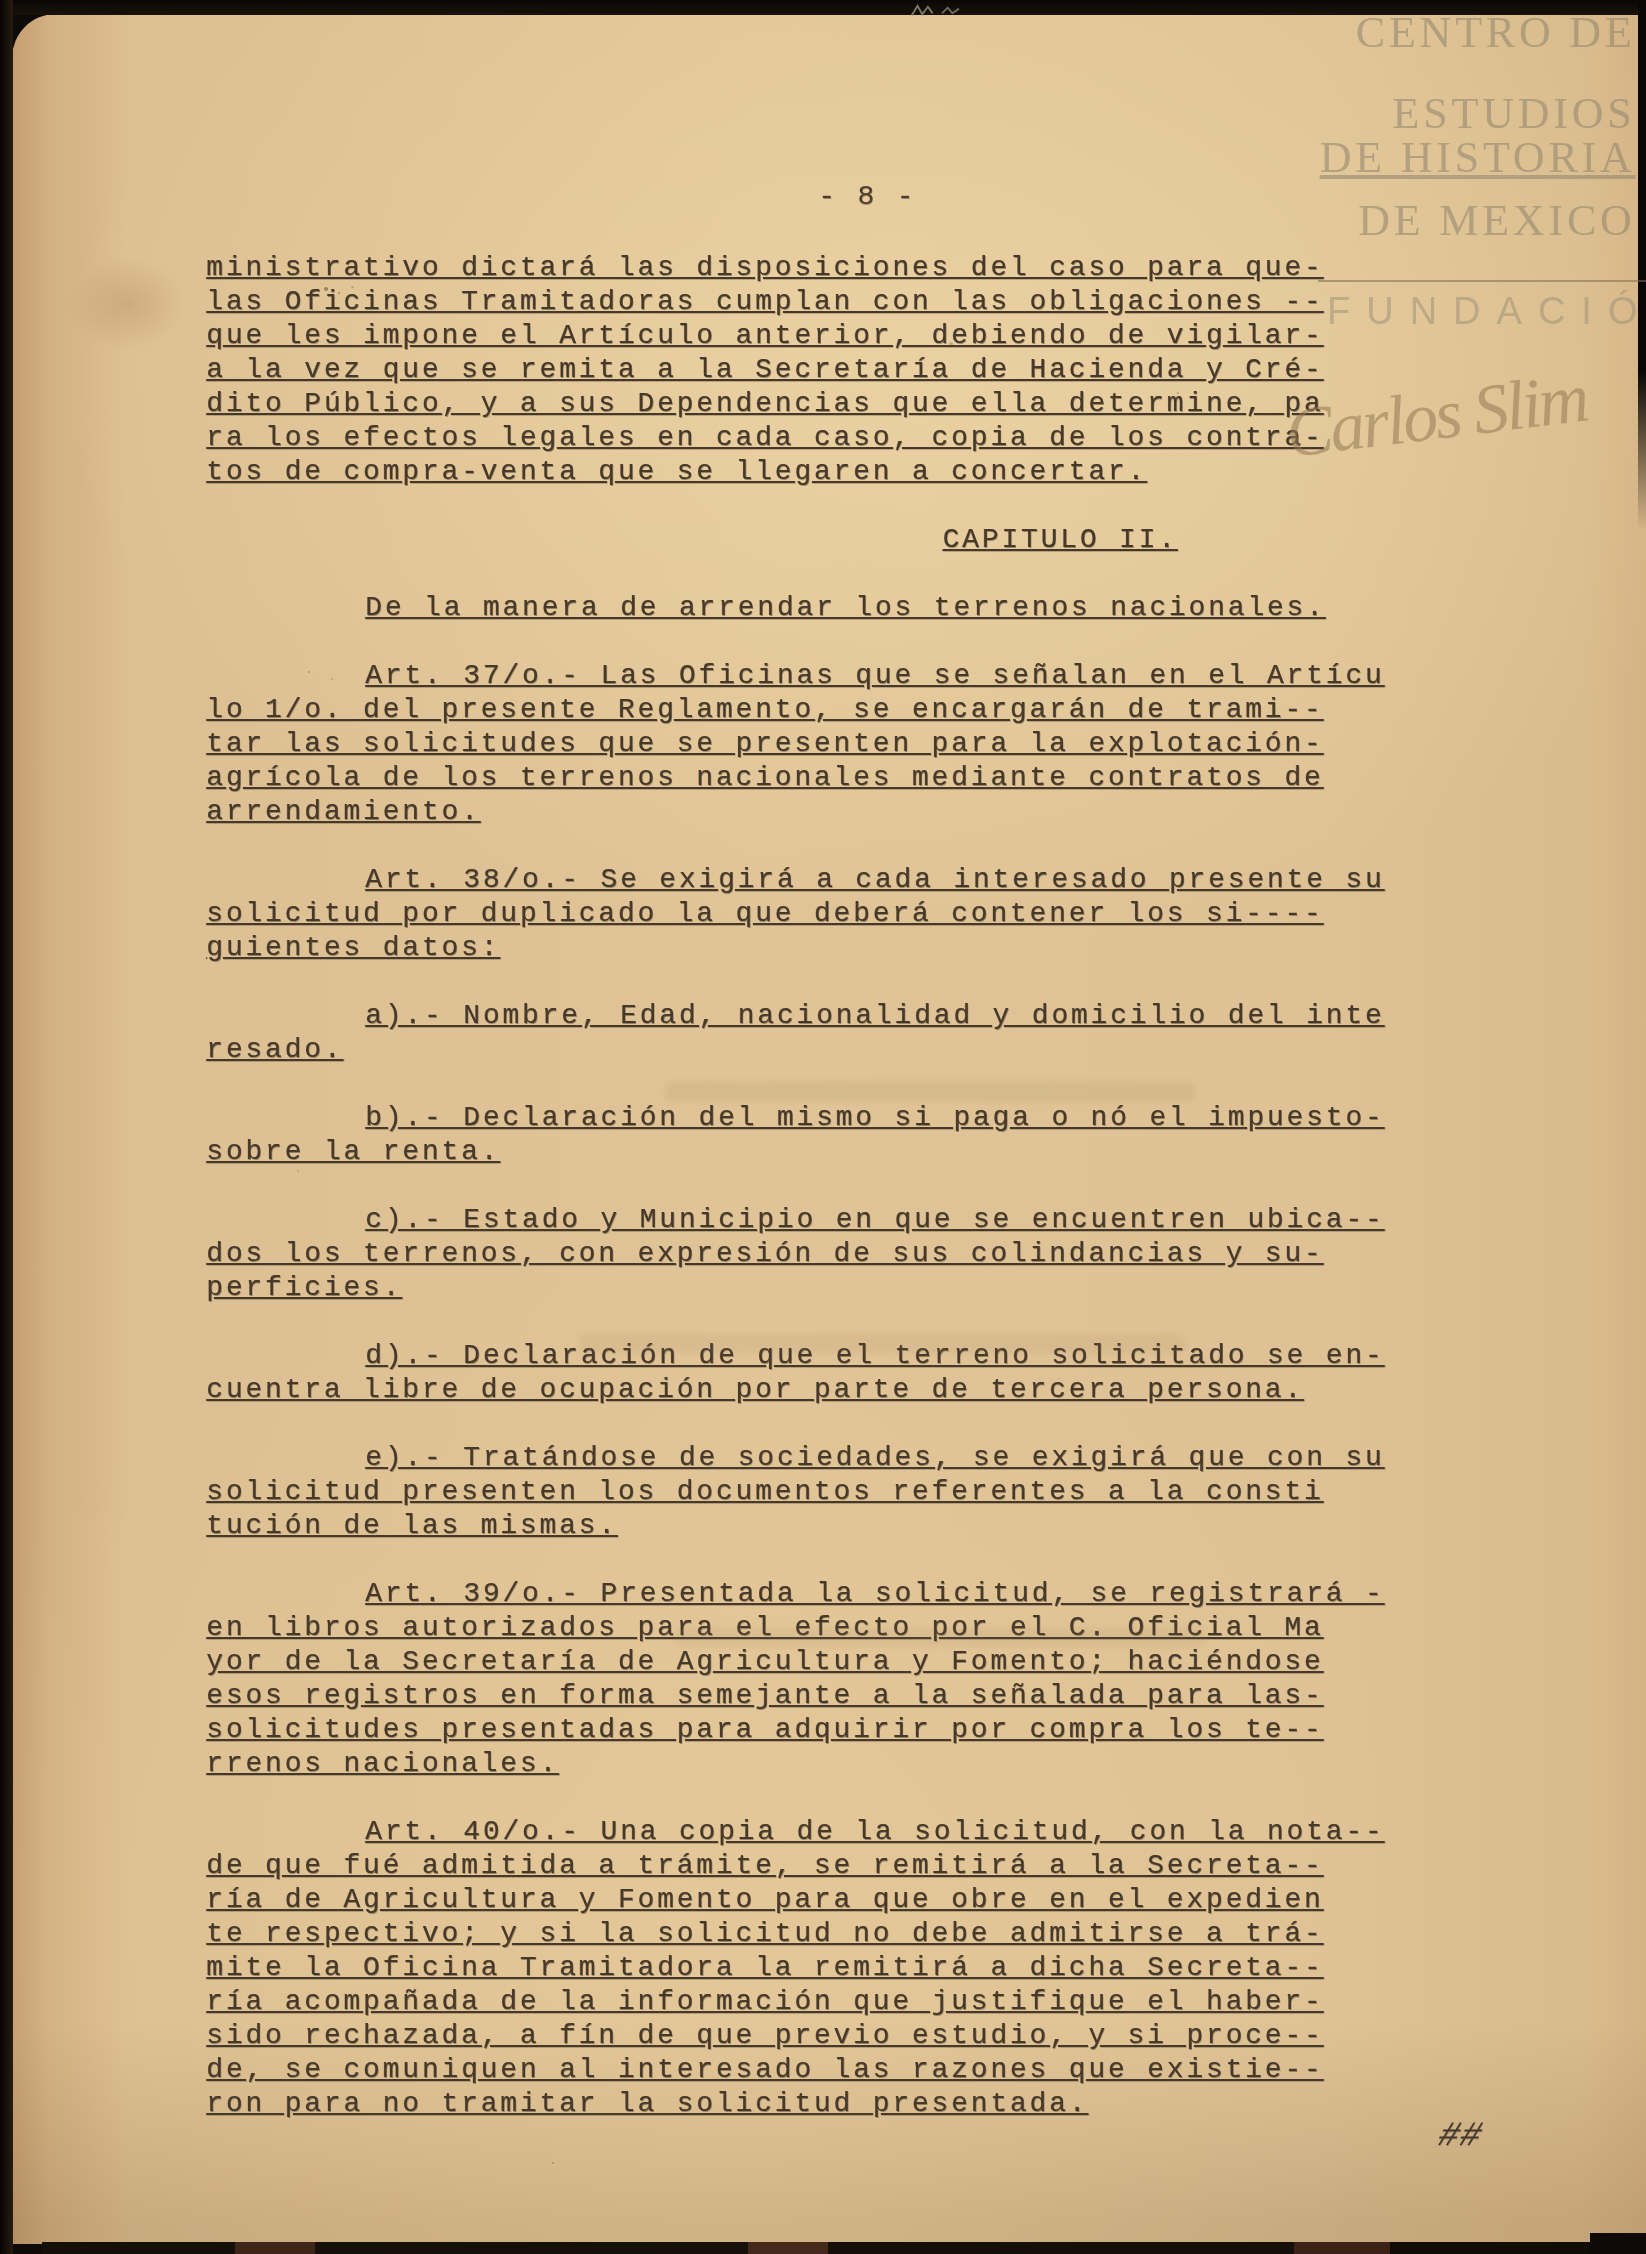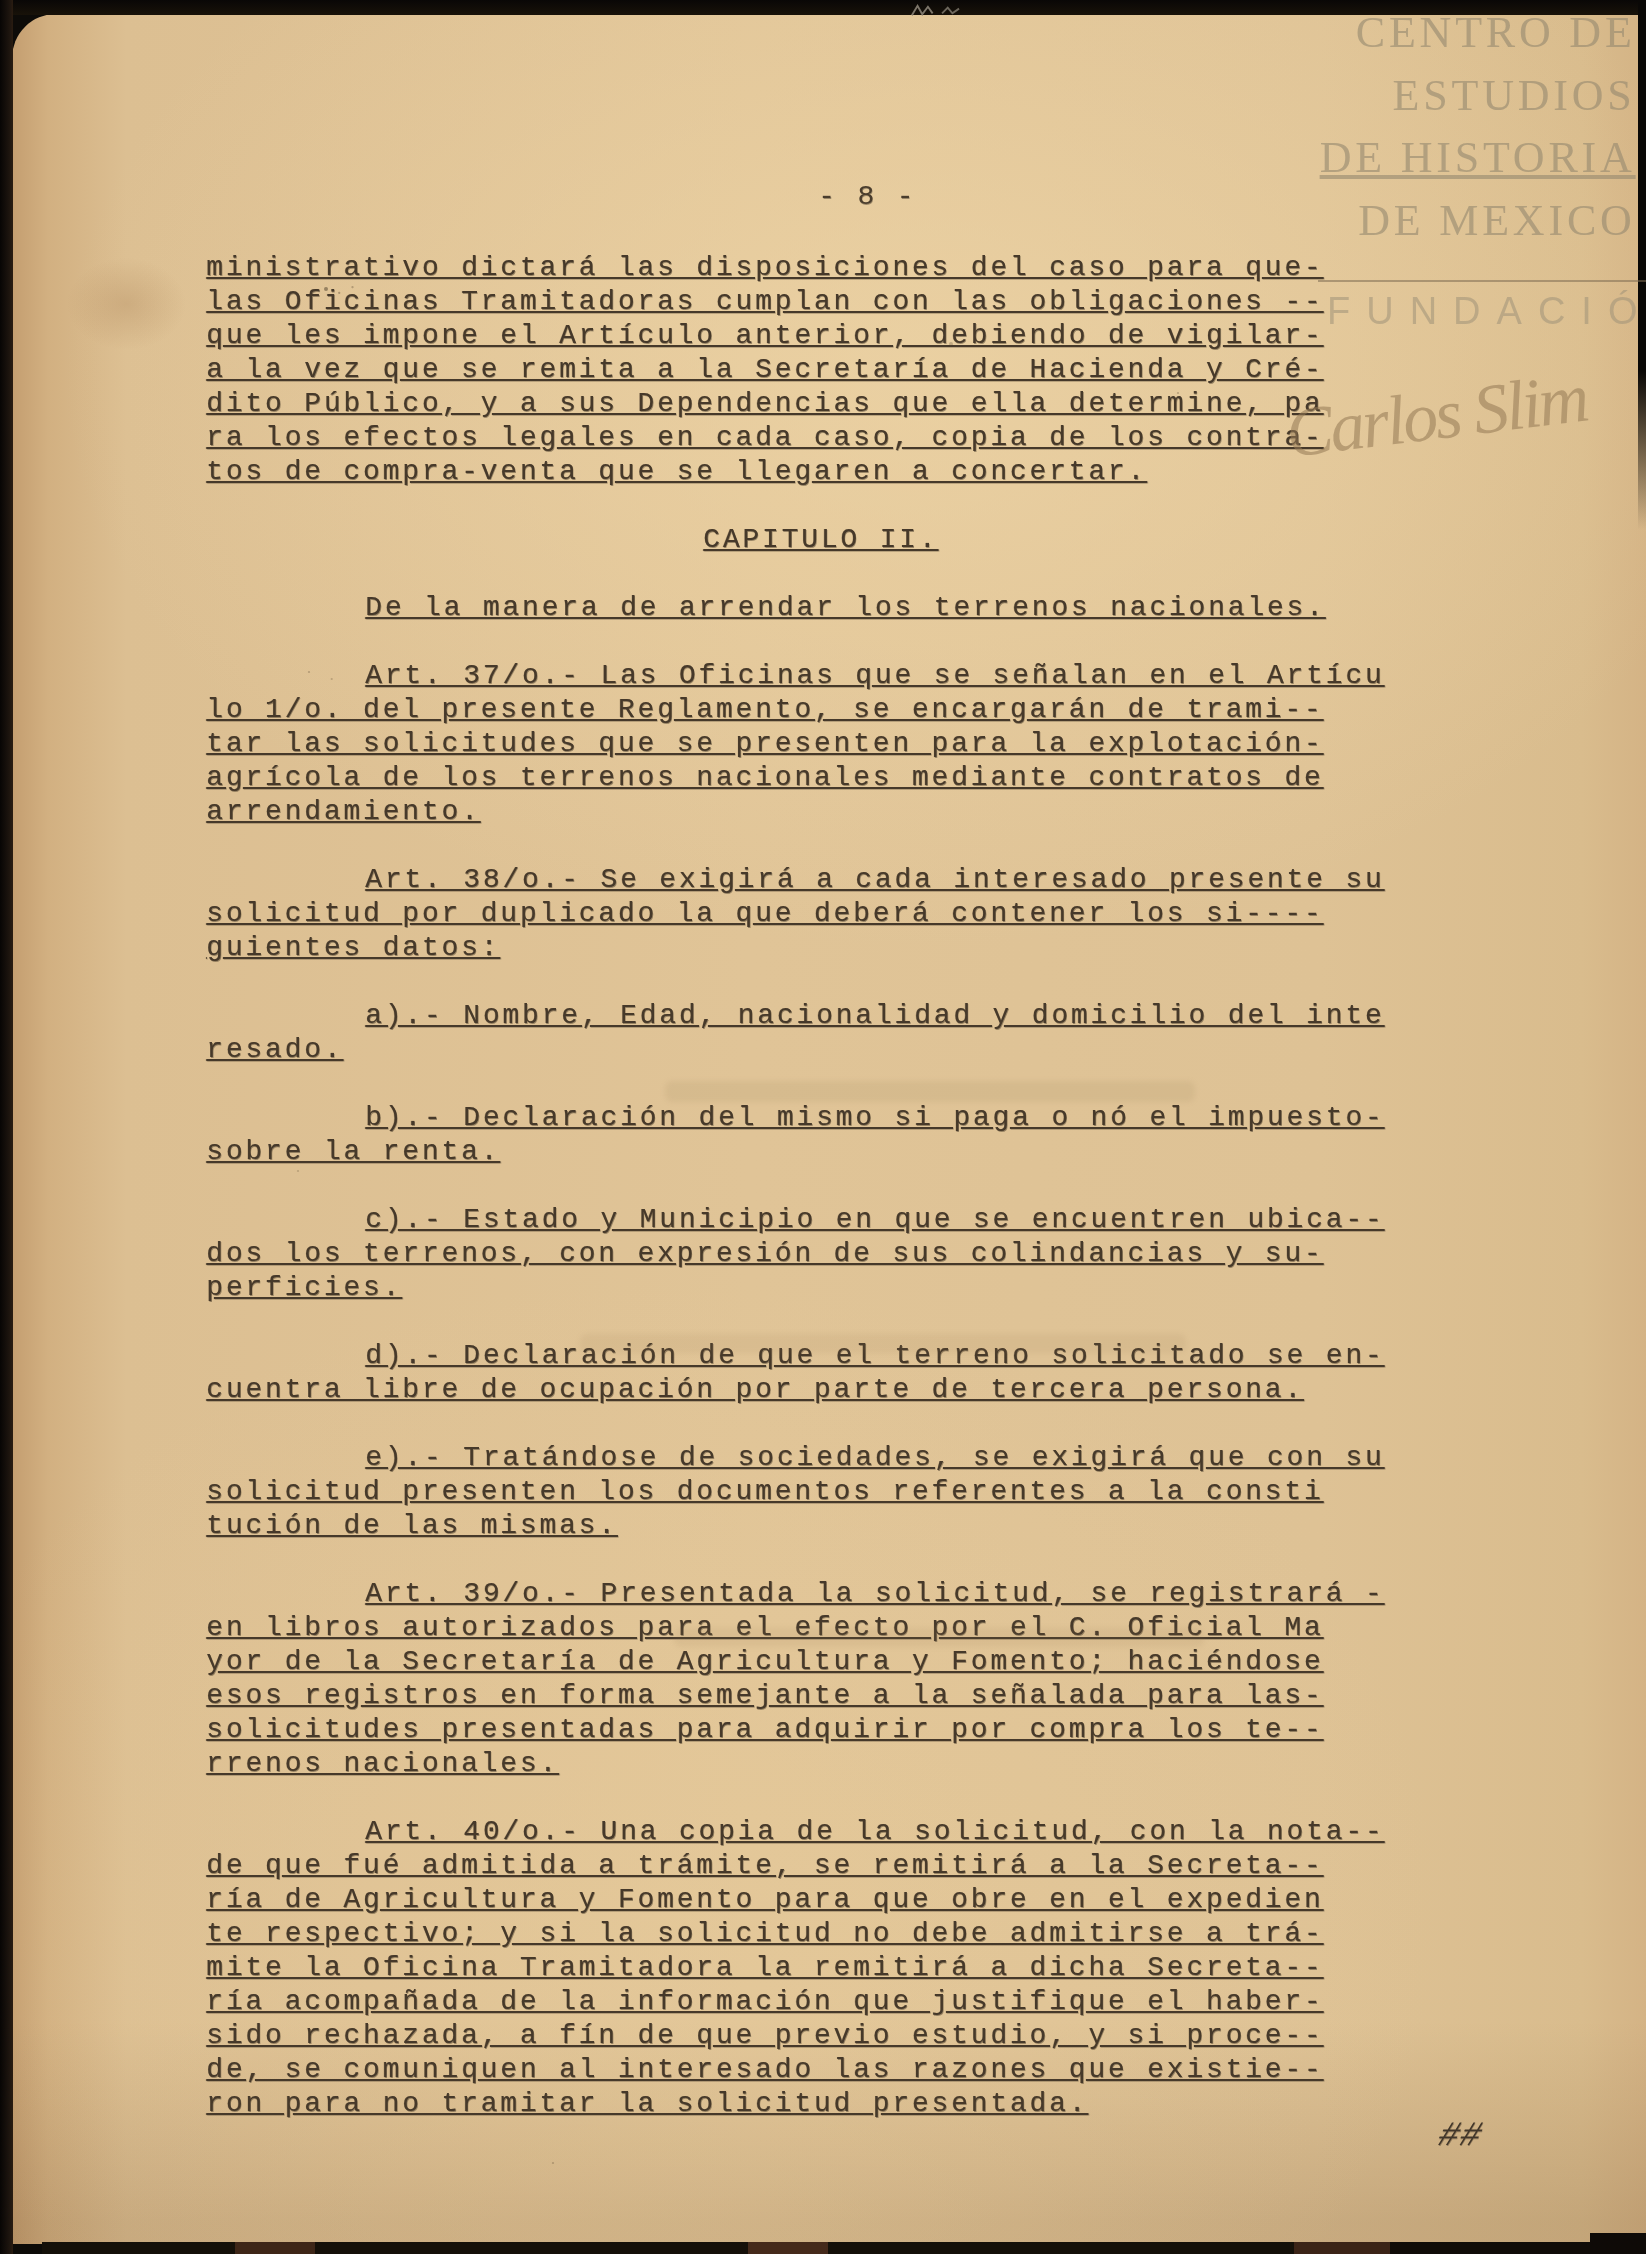--- a/index.html
+++ b/index.html
@@ -31,21 +31,21 @@
   #body-text{
     position:absolute;left:194px;top:237px;width:1211px;
     font-size:28px;letter-spacing:2.8px;line-height:34px;
     color:#46392a;
     text-shadow:0.6px 0.6px 0.4px rgba(60,48,34,.45), -0.4px 0 0.6px rgba(60,48,34,.28);
     white-space:pre;
   }
   .block{margin:0 0 34px 0;text-decoration:underline;}
   .block:last-child{margin-bottom:8px;}
   .b-first .line:first-child{padding-left:159px;}
-  .b-chapter .line:first-child{padding-left:497px;}
+  .b-chapter .line:first-child{padding-left:497px;text-align:center;}
 
   #page-number{
     position:absolute;left:806px;top:167px;
     font-size:28px;letter-spacing:2.8px;color:#4a3d2d;
     text-shadow:0.6px 0.6px 0.4px rgba(60,48,34,.45);
   }
 
   #end-mark{
     position:absolute;left:1427px;top:2103px;
     font-size:34px;font-style:italic;letter-spacing:0.9px;
@@ -114,21 +114,21 @@
 
   <div id="top-scribble">
     <svg width="66" height="17" viewBox="0 0 70 18">
       <polyline points="2,14 8,4 13,13 19,5 24,12" fill="none" stroke="#7d766a" stroke-width="2"></polyline>
       <polyline points="34,12 40,6 45,12 52,7" fill="none" stroke="#6d675c" stroke-width="2"></polyline>
     </svg>
   </div>
 
   <div id="watermark">
       <div class="wm-line" style="top: 11.4px;">CENTRO DE</div>
-      <div class="wm-line" style="top: 74px;">ESTUDIOS</div>
+      <div class="wm-line" style="top: 92px;">ESTUDIOS</div>
       <div class="wm-line" style="top: 136px; text-decoration: underline;">DE HISTORIA</div>
       <div class="wm-line" style="top: 199px; font-family: Liberation Serif, serif;">DE MEXICO</div>
     </div>
   <div id="wm-rule"></div>
   <div id="wm-foundation">FUNDACIÓN</div>
   <div id="wm-signature">Carlos Slim</div>
 
 </div>
 
 

